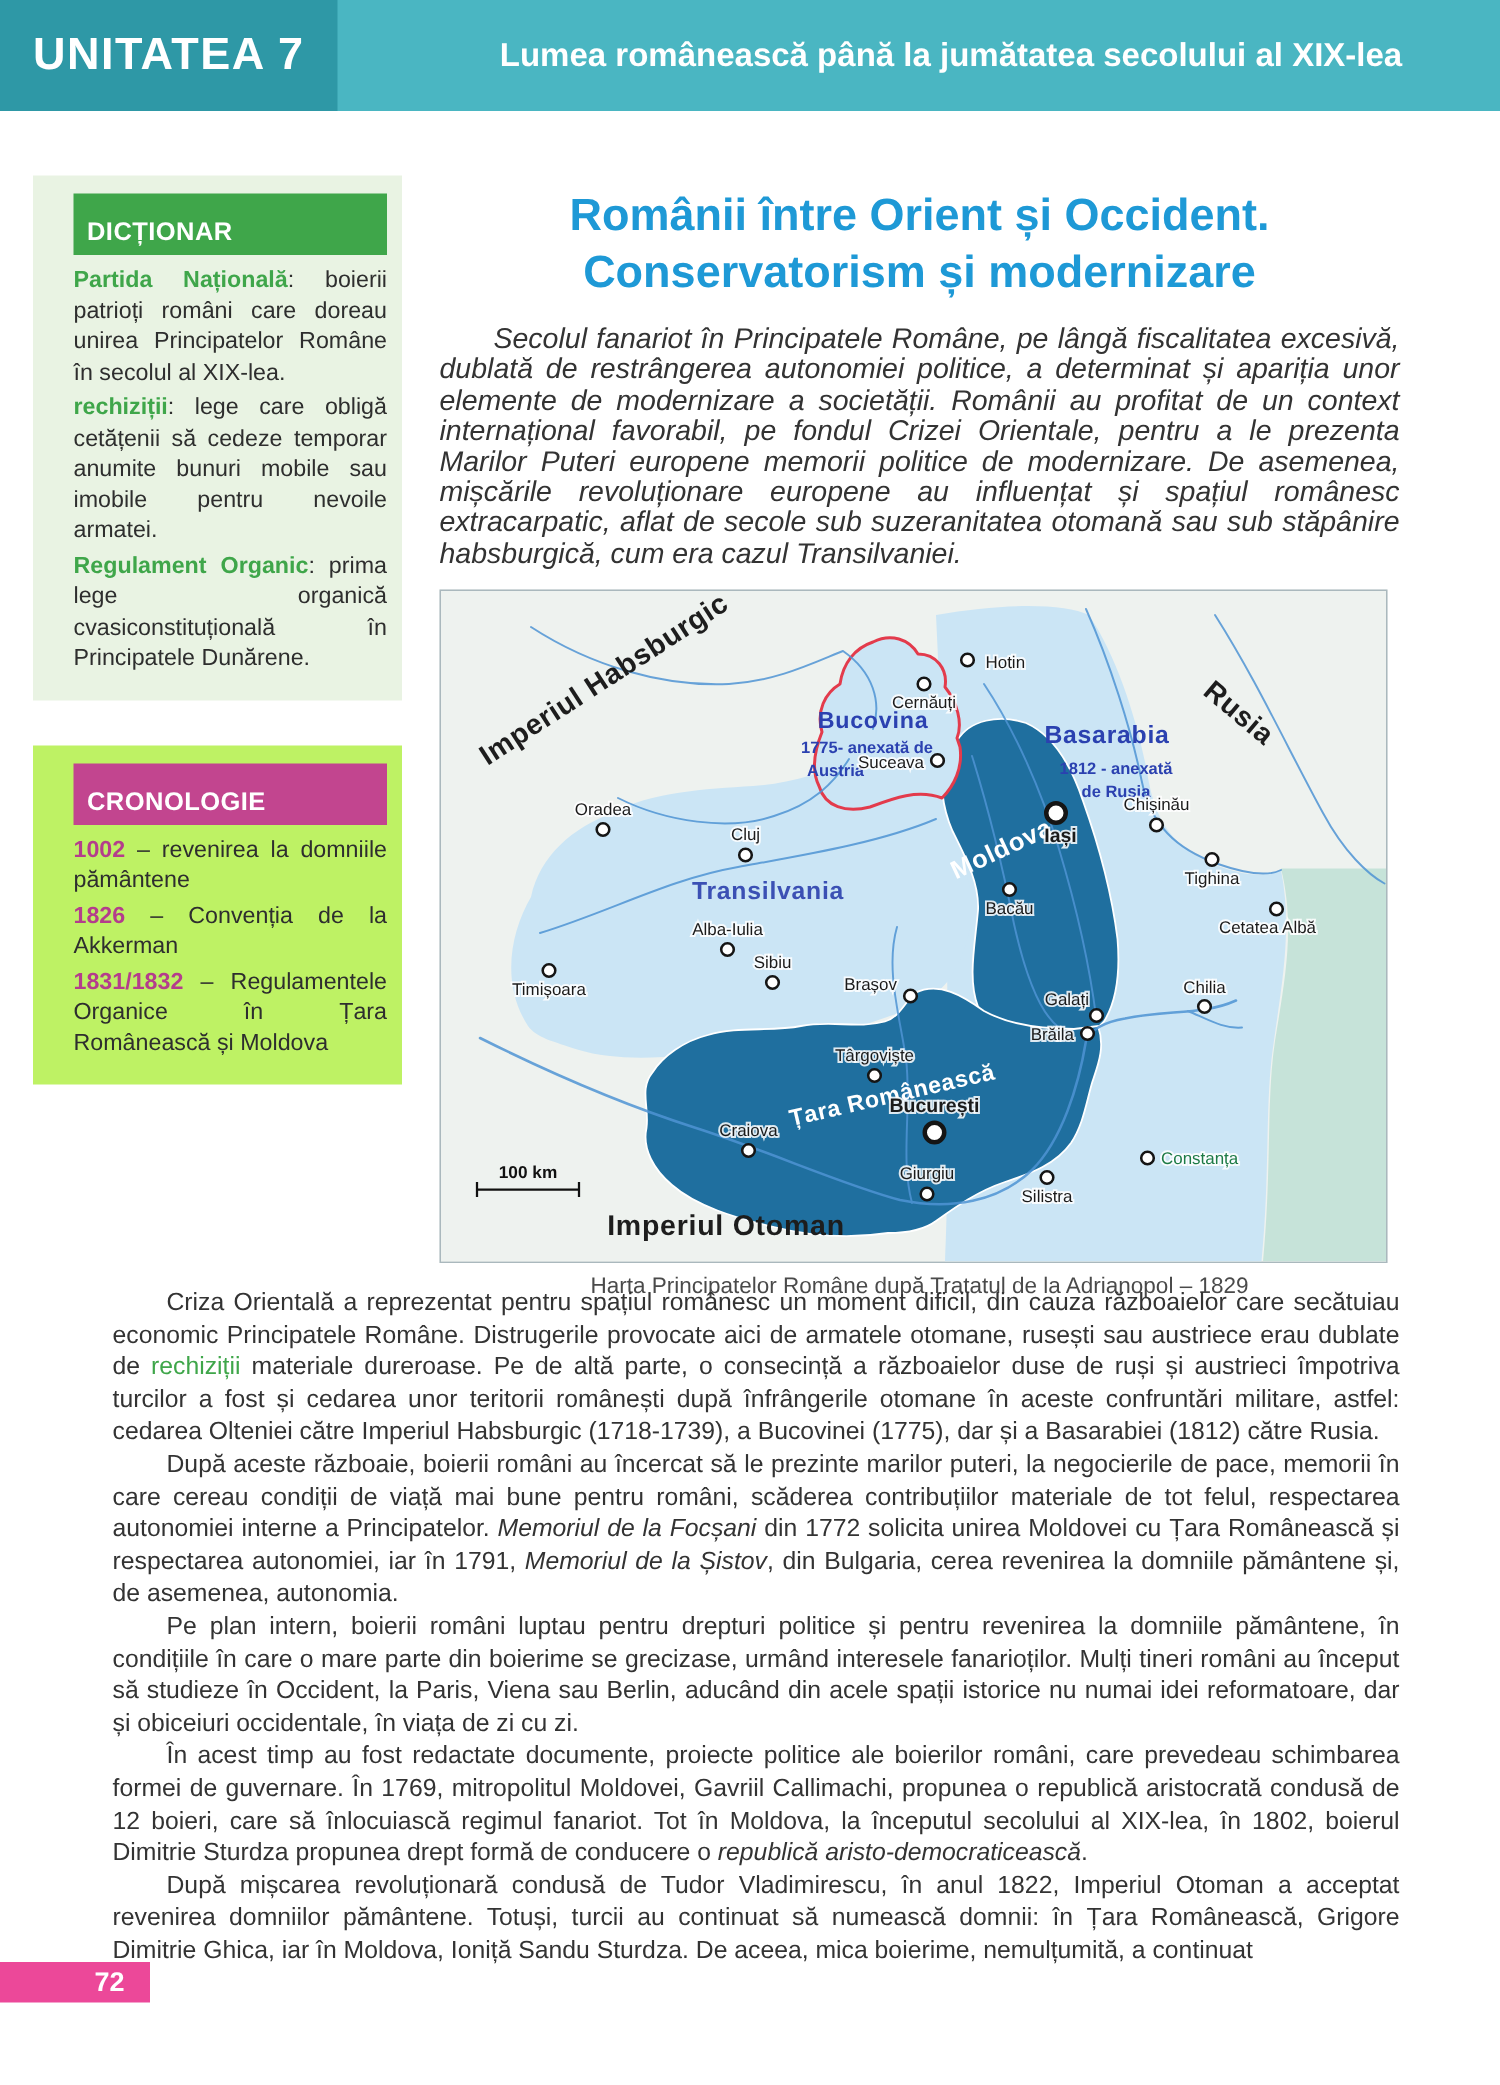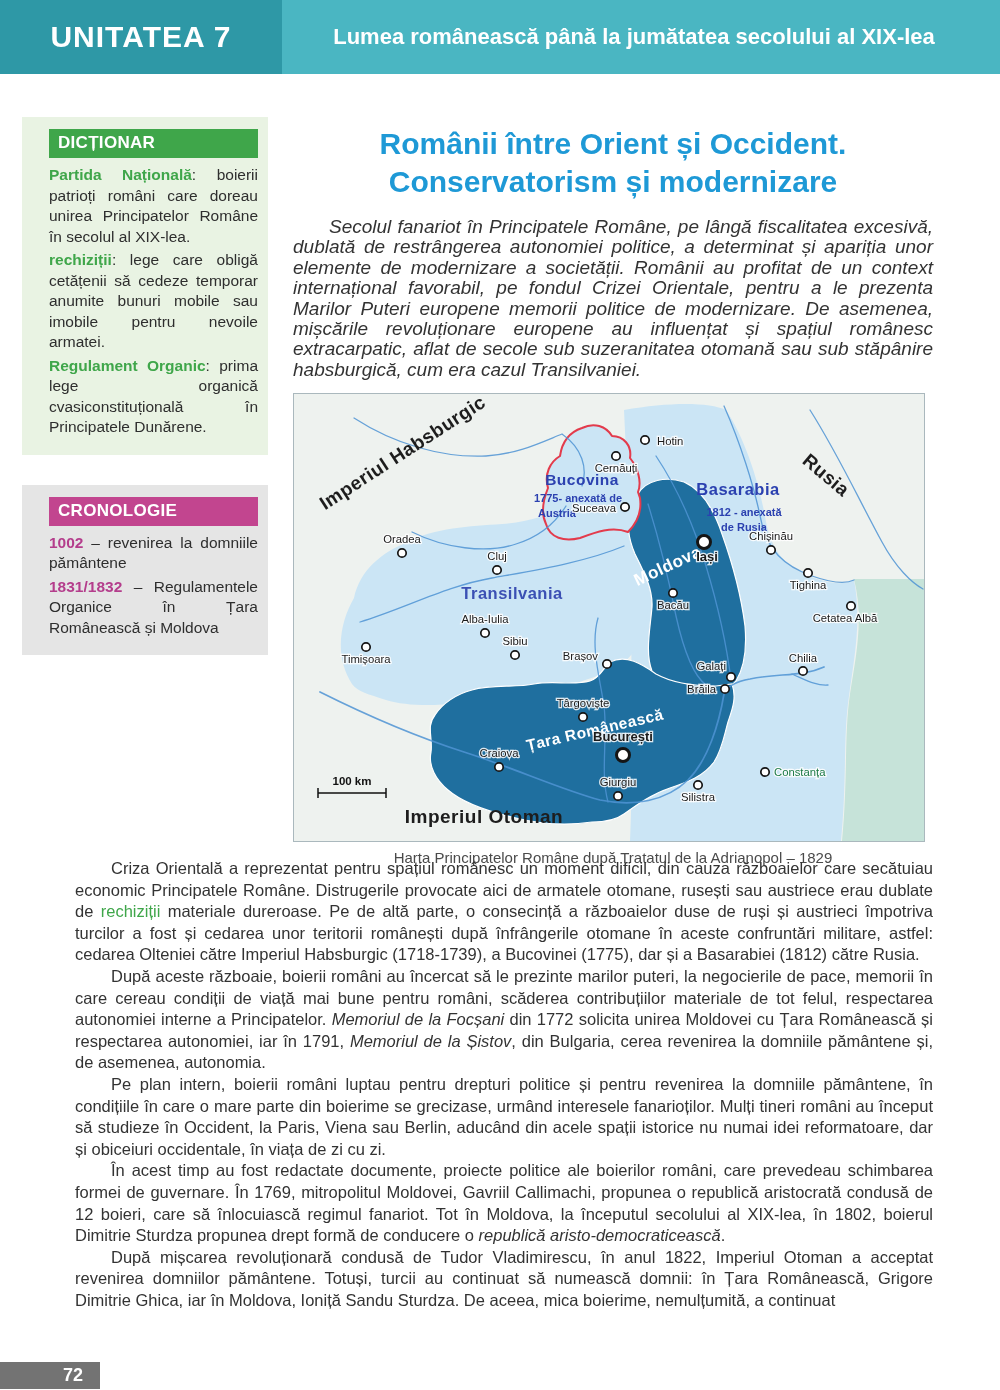--- a/index.html
+++ b/index.html
@@ -1,31 +1,31 @@
 <!DOCTYPE html>
 <html lang="ro"><head>
 <meta charset="utf-8">
 <style>
   html,body{margin:0;padding:0;background:#ffffff;}
   body{font-family:"Liberation Sans",sans-serif;}
   .page{position:relative;width:1000px;height:1390px;background:#ffffff;overflow:hidden;}
 
   
   .header{position:absolute;left:0;top:0;width:1000px;height:74px;background:#4ab6c2;}
-  .unit-box{position:absolute;left:0;top:0;width:282px;height:74px;background:#2e98a6;color:#fff;
+  .unit-box{position:absolute;left:0;top:0;width:225px;height:74px;background:#2e98a6;color:#fff;
             display:flex;align-items:center;justify-content:center;font-size:30px;font-weight:bold;letter-spacing:1px;}
   .lesson-title{position:absolute;left:268px;top:0;right:0;height:74px;display:flex;align-items:center;
             justify-content:center;color:#fff;font-size:22px;font-weight:bold;}
 
   
   .sidebar{position:absolute;left:22px;top:117px;width:246px;}
   .side-box{box-sizing:border-box;padding:12px 10px 14px 27px;}
   .dict-box{background:#e9f3e3;}
-  .cron-box{background:#e5e5e5;margin-top:30px;}
-  .box-title{color:#fff;font-weight:bold;font-size:17px;padding:4px 0 5px 9px;margin:0 0 7px 0;letter-spacing:.3px;}
+  .cron-box{background:#bef264;margin-top:30px;}
+  .box-title{color:#fff;font-weight:bold;font-size:17px;padding:16px 0 5px 9px;margin:0 0 7px 0;letter-spacing:.3px;}
   .dict-title{background:#3fa64a;}
   .cron-title{background:#c2458f;}
   .side-box p{margin:0 0 3px 0;font-size:15.5px;line-height:20.5px;text-align:justify;color:#2e2e2e;}
   .term{color:#3fa64a;font-weight:bold;}
   .year{color:#b43d8c;font-weight:bold;}
 
   
   .doc-card{width:150px;margin:13px auto 0;background:#fdfdfb;box-shadow:0 0 3px rgba(0,0,0,.3);padding:6px 6px 0 6px;}
   .doc-page{border:1px solid #666;box-shadow:inset 0 0 0 2px #fdfdfb, inset 0 0 0 3px #999;padding:16px 3px 10px 3px;text-align:center;}
   .doc-title1{font-family:"DejaVu Serif",serif;font-size:12px;font-weight:bold;letter-spacing:.5px;color:#222;}
@@ -42,21 +42,21 @@
   .map-frame svg{display:block;}
   .map-caption{text-align:center;font-size:15px;color:#4a4a4a;margin-top:7px;}
 
   
   .body-text{position:absolute;left:75px;top:858px;width:858px;color:#333;}
   .body-text p{margin:0;font-size:16.5px;line-height:21.6px;text-align:justify;text-indent:36px;}
   .green{color:#3fa64a;}
   .italic{font-style:italic;}
 
   
-  .page-num{position:absolute;left:0;top:1362px;width:100px;height:27px;background:#737373;color:#fff;
+  .page-num{position:absolute;left:0;top:1308px;width:100px;height:27px;background:#ec4899;color:#fff;
             font-weight:bold;font-size:18px;display:flex;align-items:center;justify-content:center;
             padding-left:46px;box-sizing:border-box;}
 </style>
 </head>
 <body>
 
 <div class="page">
 
   <div class="header">
     <div class="unit-box">UNITATEA 7</div>
@@ -72,20 +72,21 @@
           <p><span class="term">rechiziții</span>: lege care obligă cetățenii să cedeze temporar anumite bunuri mobile sau imobile pentru nevoile armatei.</p>
           <p><span class="term">Regulament Organic</span>: prima lege organică cvasiconstituțională în Principatele Dunărene.</p>
         </div>
 
     </div>
 
     <div class="side-box cron-box">
       <div class="box-title cron-title">CRONOLOGIE</div>
       <div>
           <p><span class="year">1002</span> – revenirea la domniile pământene</p>
+          <p><span class="year">1826</span> – Convenția de la Akkerman</p>
           <p><span class="year">1831/1832</span> – Regulamentele Organice în Țara Românească și Moldova</p>
         </div>
     </div>
   </div>
 
   <div class="main">
     <h1 class="page-title">
       <span>Românii între Orient și Occident.</span><br>
       <span>Conservatorism și modernizare</span>
     </h1>

